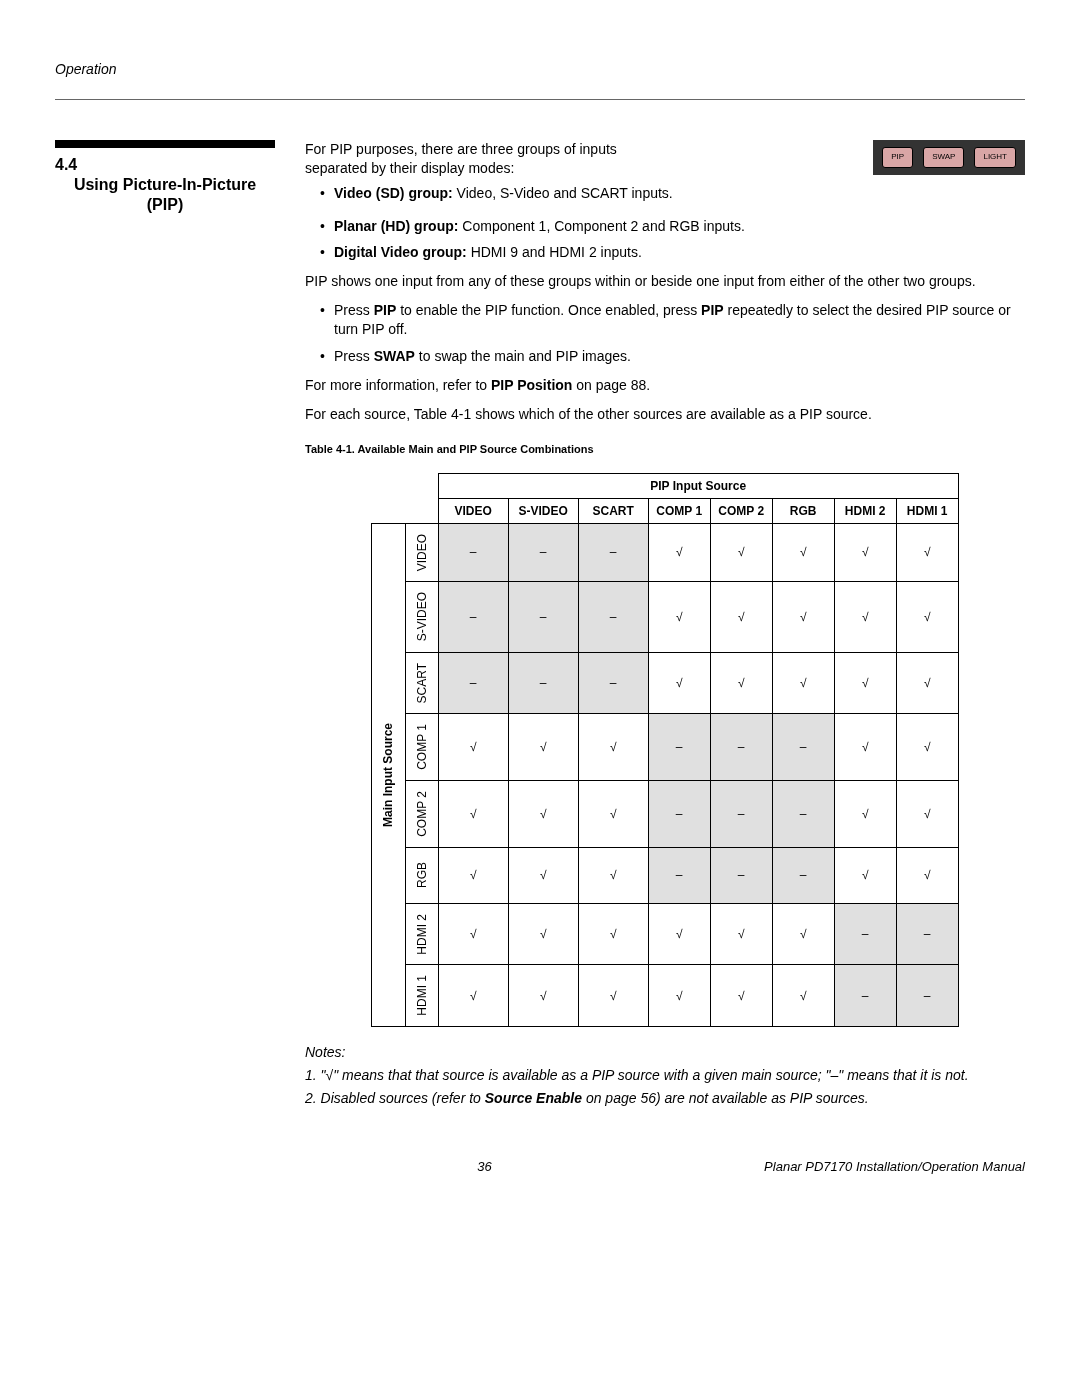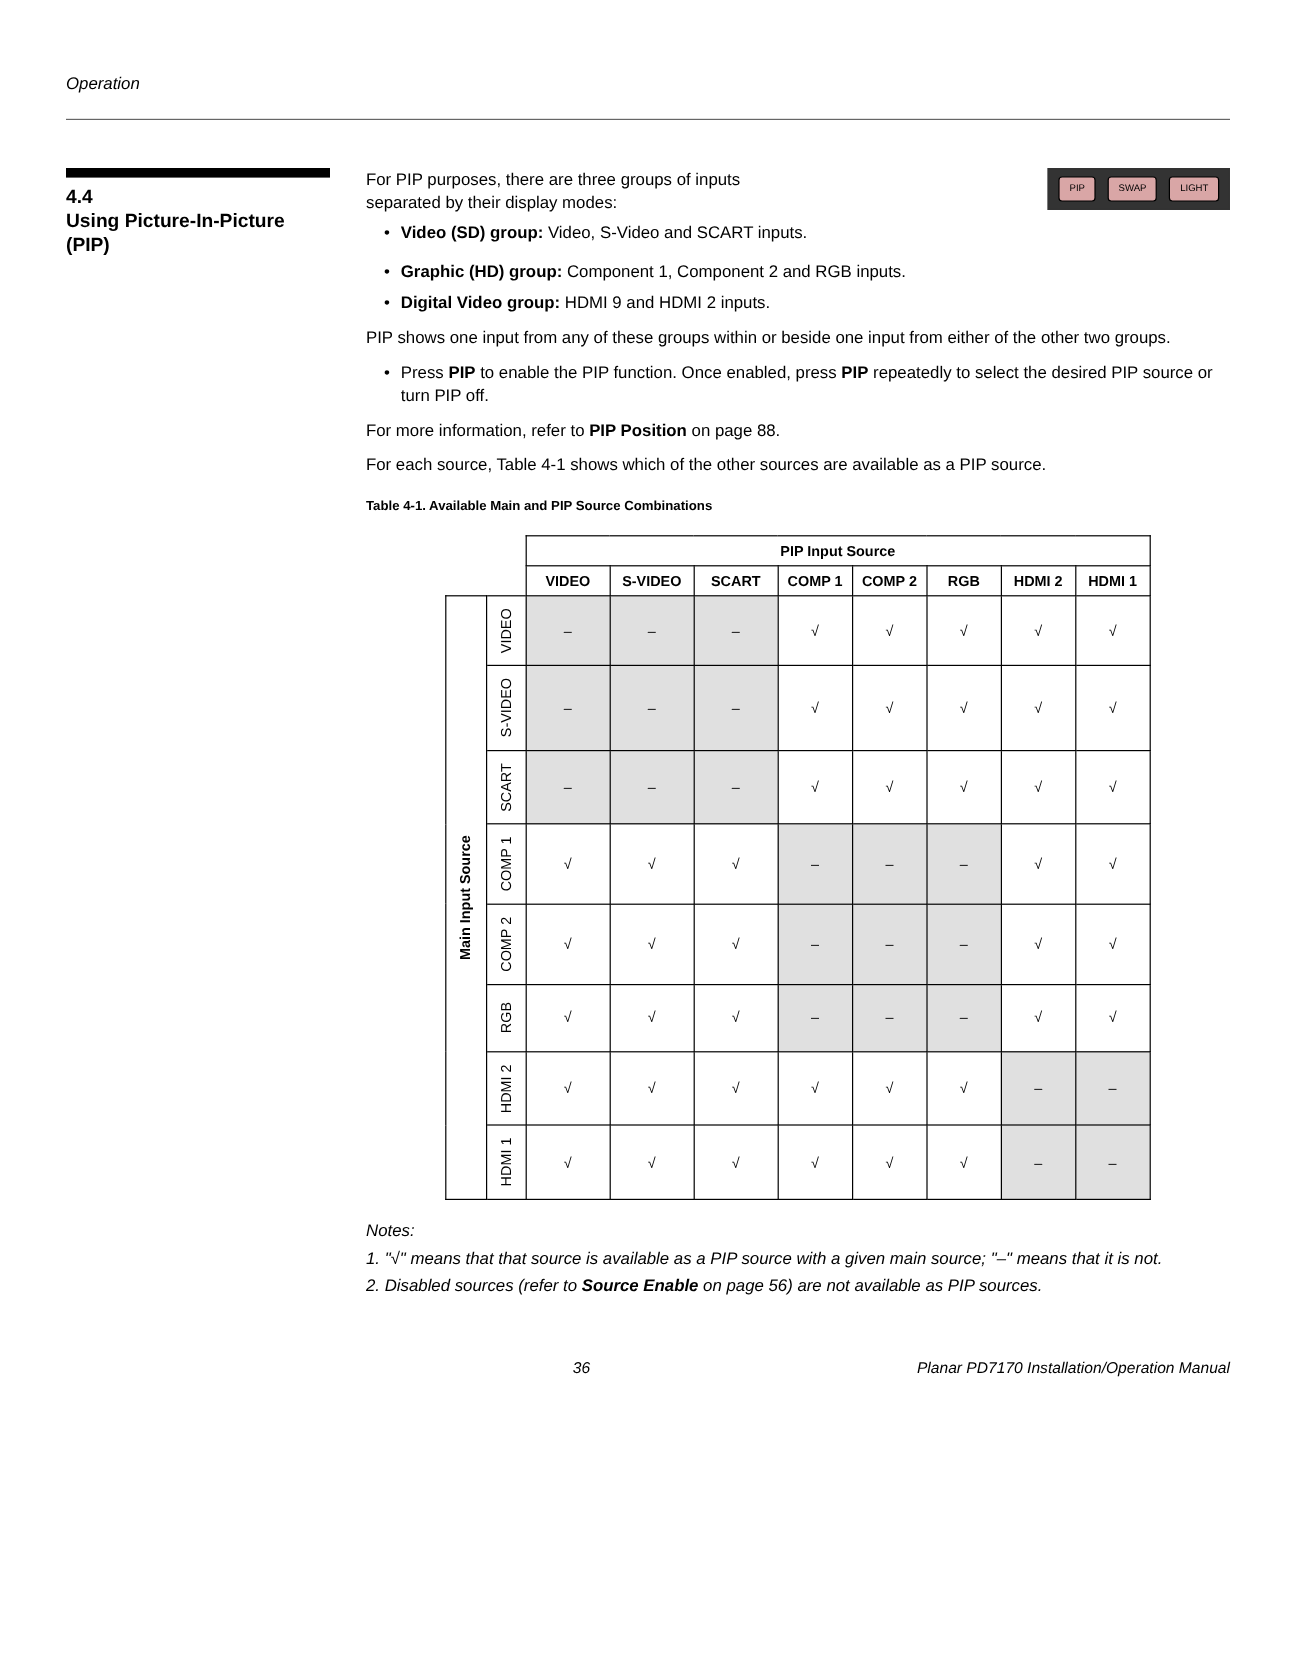--- a/index.html
+++ b/index.html
@@ -12,21 +12,21 @@
     margin: 0 auto;
     padding: 60px 55px 40px 55px;
     line-height: 1.35;
   }
   .header-text { font-style: italic; font-size: 14px; margin-bottom: 20px; }
   .thin-rule { border: none; border-top: 1px solid #666; margin-bottom: 40px; }
   .layout { display: flex; gap: 30px; }
   .left-col { width: 220px; flex-shrink: 0; }
   .thick-bar { height: 8px; background: #000; width: 100%; margin-bottom: 6px; }
   .sec-num { font-weight: bold; font-size: 16px; }
-  .sec-title { font-weight: bold; font-size: 16px; line-height: 1.25; }
+  .sec-title { font-weight: bold; font-size: 16px; line-height: 1.25; text-align: center; }
   .right-col { flex: 1; }
   .intro-row { display: flex; align-items: flex-start; gap: 4px; margin-bottom: 10px; }
   .intro-text { flex: 1; }
   .buttons-img {
     border: 1px solid #333;
     background: #333;
     padding: 6px 8px;
     display: flex; gap: 10px;
     align-items: center;
     flex-shrink: 0;
@@ -105,29 +105,32 @@
         </ul>
       </div>
       <div class="buttons-img">
         <div class="btn-small">PIP</div>
         <div class="btn-small">SWAP</div>
         <div class="btn-small">LIGHT</div>
       </div>
     </div>
 
     <ul class="bullets" style="margin-top:-6px;">
-      <li><span class="bold">Graphic (HD) group:</span><span>  Component 1, Component 2 and RGB inputs.</span></li>
+      <li><span class="bold">Planar (HD) group:</span><span>  Component 1, Component 2 and RGB inputs.</span></li>
       <li><span class="bold">Digital Video group:</span><span>  HDMI 9 and HDMI 2 inputs.</span></li>
     </ul>
 
     <div class="para">PIP shows one input from any of these groups within or beside one input from either of the other two groups.</div>
 
     <ul class="bullets">
       <li>
         <span>Press </span><span class="bold">PIP</span><span> to enable the PIP function. Once enabled, press </span><span class="bold">PIP</span><span> repeatedly to select the desired PIP source or turn PIP off.</span>
+      </li>
+      <li>
+        <span>Press </span><span class="bold">SWAP</span><span> to swap the main and PIP images.</span>
       </li>
     </ul>
 
     <div class="para">
       <span>For more information, refer to </span><span class="bold italic">PIP Position</span><span> on page 88.</span>
     </div>
 
     <div class="para">For each source, Table 4-1 shows which of the other sources are available as a PIP source.</div>
 
     <div class="table-title">Table 4-1. Available Main and PIP Source Combinations</div>

